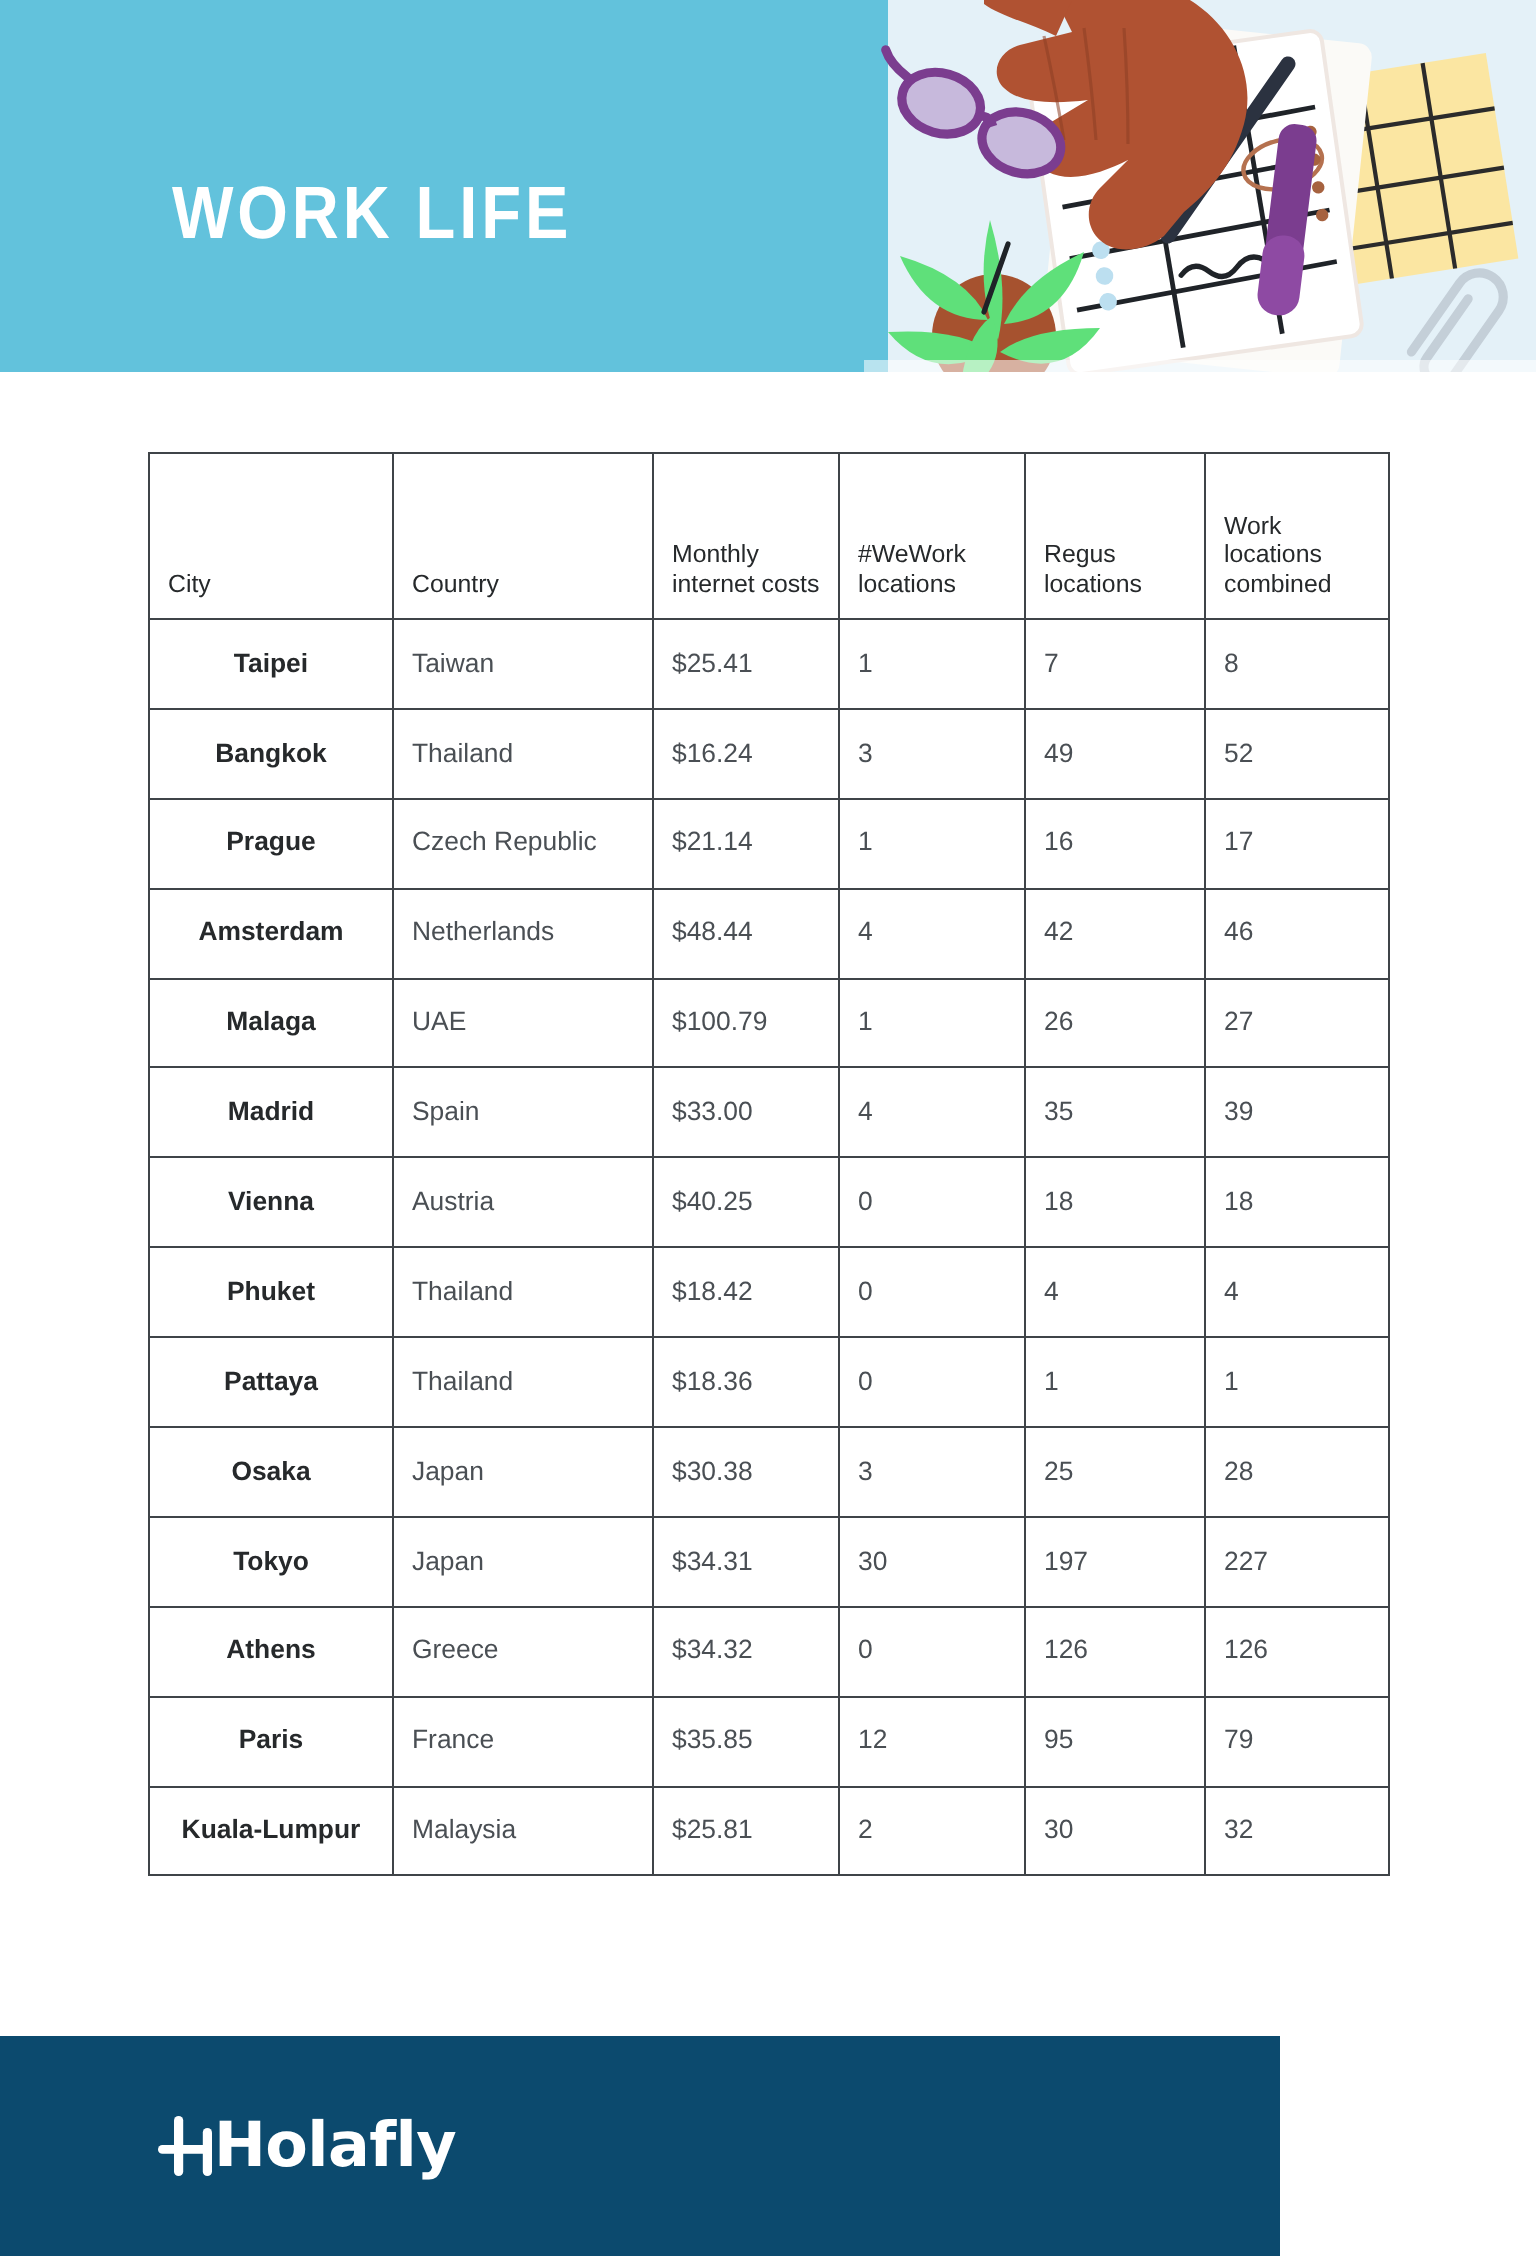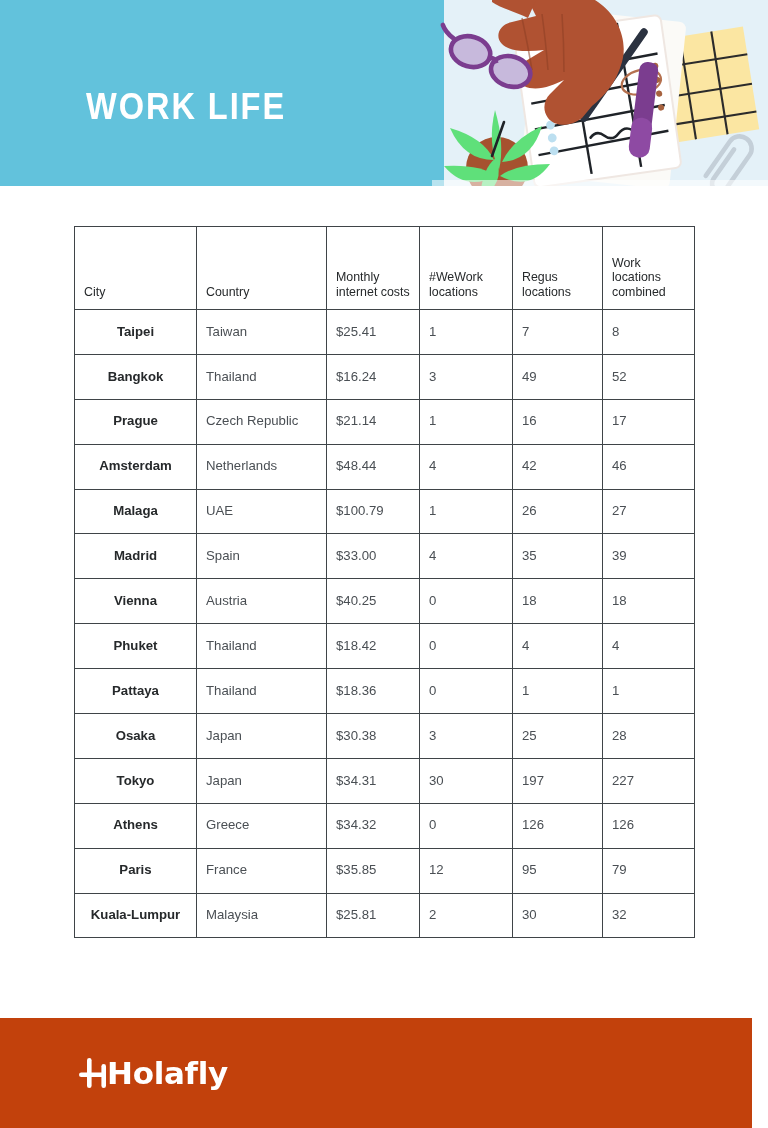--- a/index.html
+++ b/index.html
@@ -101,23 +101,23 @@
   col.c-cost      { width: 93px; }
   col.c-wework    { width: 93px; }
   col.c-regus     { width: 90px; }
   col.c-combined  { width: 92px; }
 
   
   .footer {
     position: absolute;
     left: 0;
     top: 1018px;
-    width: 752px;
+    width: 640px;
     height: 110px;
-    background: #c2410c;
+    background: #0c4a6e;
   }
   .logo {
     position: absolute;
     left: 79px;
     top: 38px;
     display: flex;
     align-items: center;
   }
   .logo-text {
     font-size: 31px;

